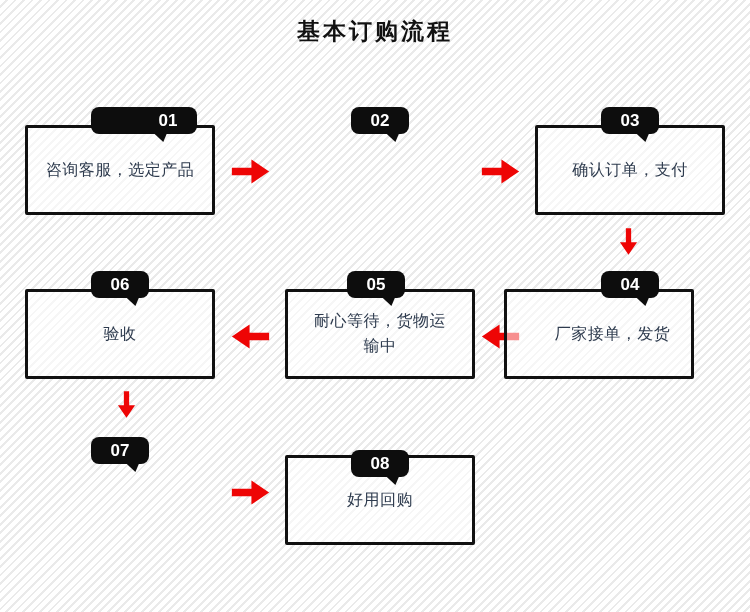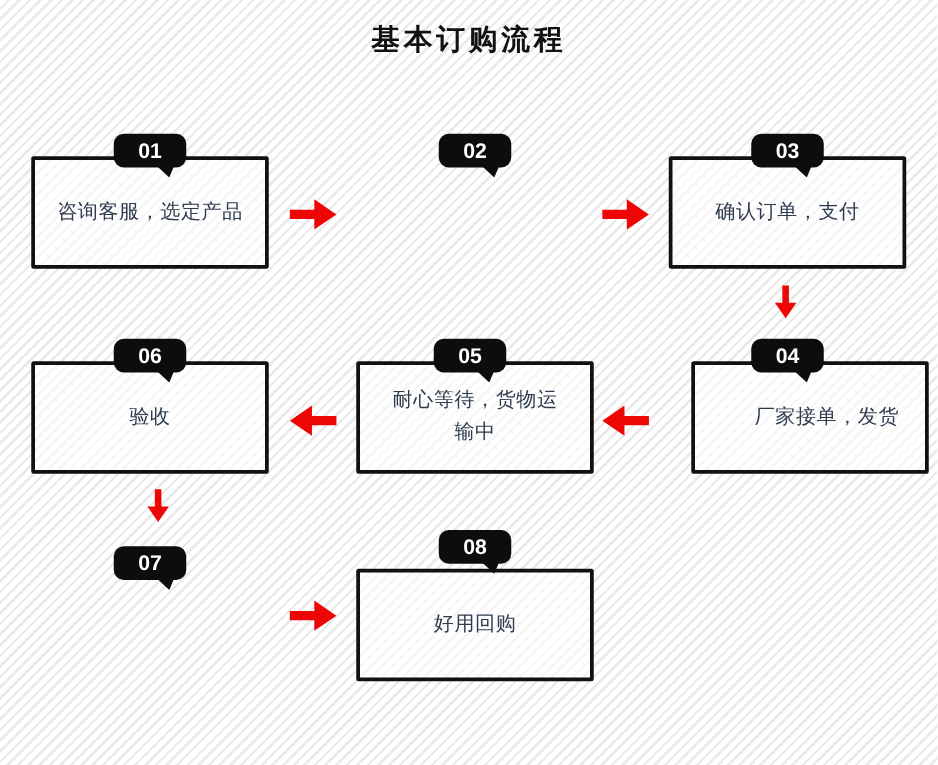--- a/index.html
+++ b/index.html
@@ -87,33 +87,33 @@
     position:absolute;
     display:block;
   }
   .arrow svg{display:block;width:100%;height:100%;}
   .arrow-left svg{transform:rotate(180deg);}
   .arrow-down svg{transform:rotate(90deg);}
   
   .pos-b1{left:25px;  top:125px;}
   .pos-b2{left:285px; top:125px;}
   .pos-b3{left:535px; top:125px;}
-  .pos-b4{left:553px; top:289px;padding-left:27px;}
+  .pos-b4{left:504px; top:289px;padding-left:27px;}
   .pos-b5{left:285px; top:289px;}
   .pos-b6{left:25px;  top:289px;}
   .pos-b7{left:25px;  top:455px;}
   .pos-b8{left:285px; top:455px;}
-  .pos-g1{left:91px;  top:107px;}
+  .pos-g1{left:91px;  top:107px;padding-left:48px;}
   .pos-g2{left:351px; top:107px;}
   .pos-g3{left:601px; top:107px;}
   .pos-g4{left:601px; top:271px;}
   .pos-g5{left:331px; top:271px;margin-left:16px;}
   .pos-g6{left:91px;  top:271px;}
   .pos-g7{left:91px;  top:437px;}
-  .pos-g8{left:351px; top:424px;}
+  .pos-g8{left:351px; top:450px;}
   .pos-a1{left:230px; top:157px; width:41px; height:29px;}
   .pos-a2{left:480px; top:157px; width:41px; height:29px;}
   .pos-a3{left:614px; top:221px; width:29px; height:41px;}
   .pos-a4{left:480px; top:322px; width:41px; height:29px;}
   .pos-a5{left:230px; top:322px; width:41px; height:29px;}
   .pos-a6{left:112px; top:384px; width:29px; height:41px;}
   .pos-a7{left:230px; top:478px; width:41px; height:29px;}
 </style>
 </head>
 <body>

